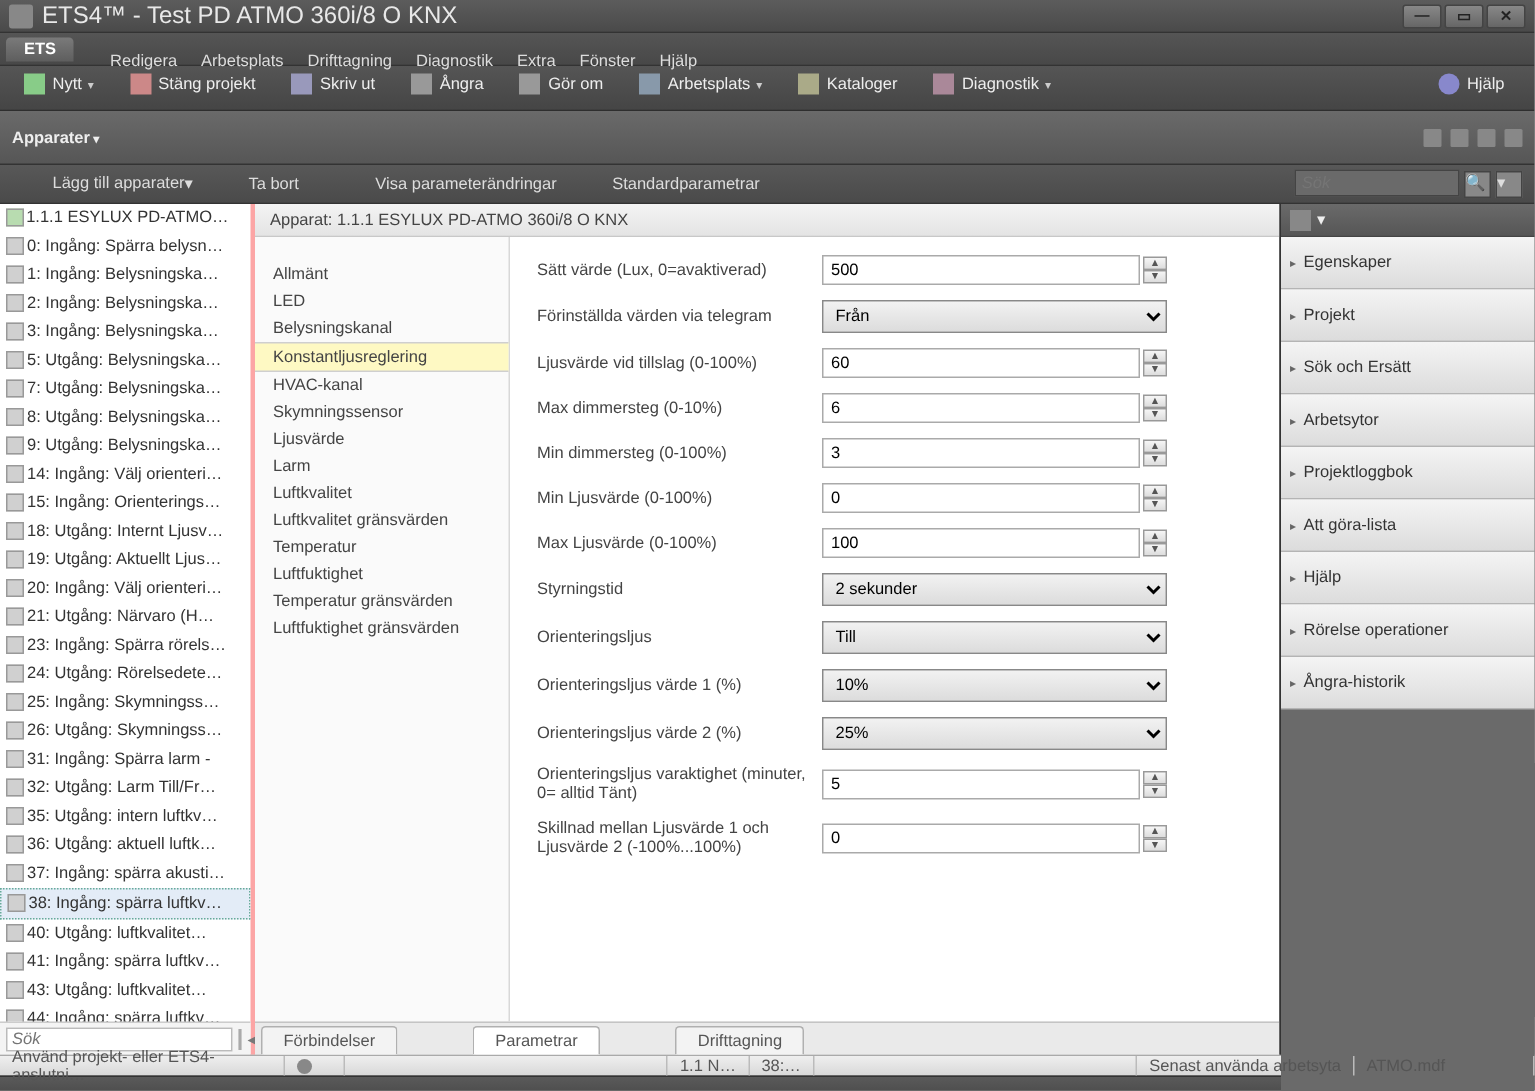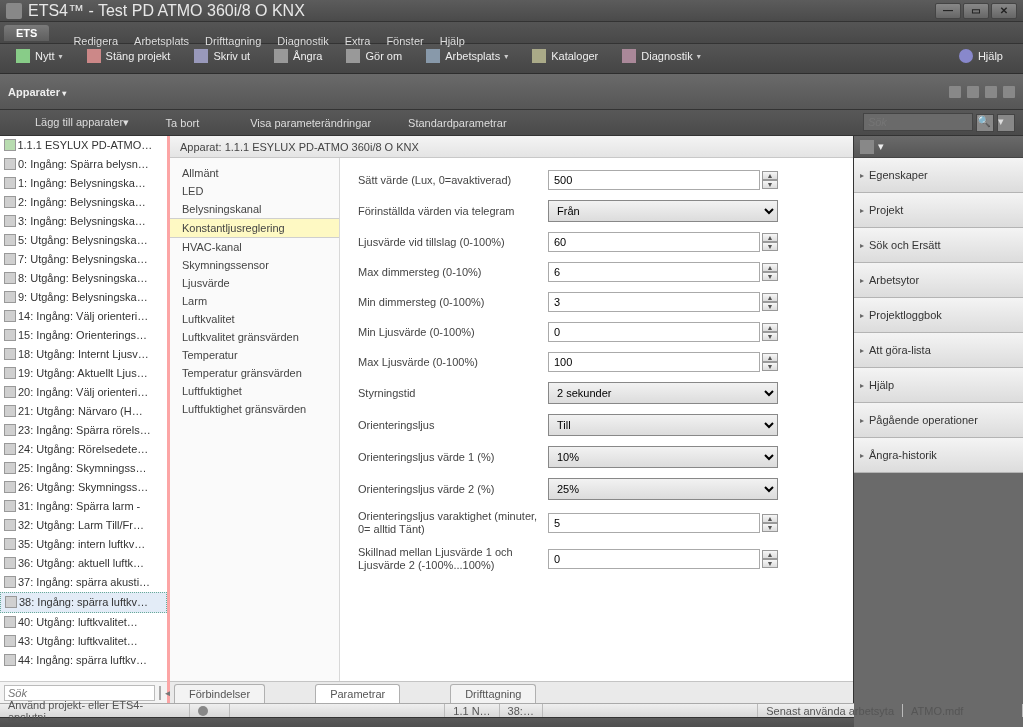--- a/index.html
+++ b/index.html
@@ -49,21 +49,21 @@
 .tnode.sel { background: #e3ecf7; border: 1px dotted #6a9; }
 .tree-search { height: 22px; border-top: 1px solid #ccc; display: flex; align-items: center; padding: 0 4px; gap: 4px; background: #f4f4f4; }
 .tree-search input { flex: 1; height: 16px; border: 1px solid #bbb; padding: 0 3px; font-style: italic; }
 .tree-search .ic { width: 14px; height: 14px; background: #ddd; border: 1px solid #aaa; }
 .tree-search .nav { font-size: 9px; color: #777; }
 
 
 .centercol { flex: 1; background: #fff; display: flex; flex-direction: column; }
 .apparathead { height: 22px; background: linear-gradient(#f4f4f4,#e4e4e4); border-bottom: 1px solid #c8c8c8; display: flex; align-items: center; padding: 0 10px; color: #444; }
 .paramrow { flex: 1; display: flex; overflow: hidden; }
-.catlist { width: 170px; background: #fafafa; border-right: 1px solid #d8d8d8; padding: 6px 0; }
+.catlist { width: 170px; background: #fafafa; border-right: 1px solid #d8d8d8; padding: 16px 0; }
 .catlist .cat { padding: 3px 12px; color: #444; cursor: default; }
 .catlist .cat.sel { background: #fef9c3; border-top: 1px solid #cfcfcf; border-bottom: 1px solid #cfcfcf; }
 .formarea { flex: 1; padding: 12px 18px; overflow: auto; }
 .frow { display: flex; align-items: center; margin-bottom: 10px; }
 .frow .lbl { width: 190px; color: #444; padding-right: 10px; line-height: 13px; }
 .frow .ctrl { width: 230px; display: flex; align-items: center; }
 .frow input[type="text"] { flex: 1; height: 20px; border: 1px solid #aaa; padding: 0 5px; background: #fff; }
 .spin { width: 16px; display: flex; flex-direction: column; margin-left: 2px; }
 .spin div { width: 16px; height: 9px; background: linear-gradient(#f6f6f6,#ddd); border: 1px solid #999; font-size: 7px; text-align: center; line-height: 7px; color: #555; }
 .frow select { flex: 1; height: 22px; border: 1px solid #888; background: linear-gradient(#f2f2f2,#dcdcdc); padding: 0 4px; }
@@ -211,20 +211,21 @@
         <div class="tnode">24: Utgång: Rörelsedete…</div>
         <div class="tnode">25: Ingång: Skymningss…</div>
         <div class="tnode">26: Utgång: Skymningss…</div>
         <div class="tnode">31: Ingång: Spärra larm -</div>
         <div class="tnode">32: Utgång: Larm Till/Fr…</div>
         <div class="tnode">35: Utgång: intern luftkv…</div>
         <div class="tnode">36: Utgång: aktuell luftk…</div>
         <div class="tnode">37: Ingång: spärra akusti…</div>
         <div class="tnode sel">38: Ingång: spärra luftkv…</div>
         <div class="tnode">40: Utgång: luftkvalitet…</div>
+        <div class="tnode">41: Ingång: spärra luftkv…</div>
         <div class="tnode">43: Utgång: luftkvalitet…</div>
         <div class="tnode">44: Ingång: spärra luftkv…</div>
       </div>
     <div class="tree-search">
       <input placeholder="Sök" style="">
       <span class="ic"></span>
       <span class="nav">◀</span>
       <span class="nav">▶</span>
       <span class="nav">0/0</span>
       <span class="ic"></span>
@@ -239,22 +240,22 @@
           <div class="cat">LED</div>
           <div class="cat">Belysningskanal</div>
           <div class="cat sel">Konstantljusreglering</div>
           <div class="cat">HVAC-kanal</div>
           <div class="cat">Skymningssensor</div>
           <div class="cat">Ljusvärde</div>
           <div class="cat">Larm</div>
           <div class="cat">Luftkvalitet</div>
           <div class="cat">Luftkvalitet gränsvärden</div>
           <div class="cat">Temperatur</div>
+          <div class="cat">Luftfuktighet</div>
           <div class="cat">Temperatur gränsvärden</div>
-          <div class="cat">Luftfuktighet</div>
           <div class="cat">Luftfuktighet gränsvärden</div>
         </div>
       <div class="formarea" id="formarea">
           <div class="frow">
             <div class="lbl">Sätt värde (Lux, 0=avaktiverad)</div>
             <div class="ctrl">
               <input type="text" value="500" style="">
               <div class="spin">
                 <div>▲</div>
                 <div>▼</div>
@@ -376,21 +377,21 @@
       <span>▾</span>
     </div>
     <div class="acc" id="acc">
         <div class="aitem">Egenskaper</div>
         <div class="aitem">Projekt</div>
         <div class="aitem">Sök och Ersätt</div>
         <div class="aitem">Arbetsytor</div>
         <div class="aitem">Projektloggbok</div>
         <div class="aitem">Att göra-lista</div>
         <div class="aitem">Hjälp</div>
-        <div class="aitem">Pågående operationer</div>
+        <div class="aitem">Rörelse operationer</div>
         <div class="aitem">Ångra-historik</div>
       </div>
     <div class="rblank"></div>
   </div>
 </div>
 
 <div class="statusbar">
   <div class="cell" style="width:190px">Använd projekt- eller ETS4-anslutni…</div>
   <div class="cell" style="width:40px">
       <span style="width:10px;height:10px;background:#888;border-radius:50%;display:inline-block"></span>

